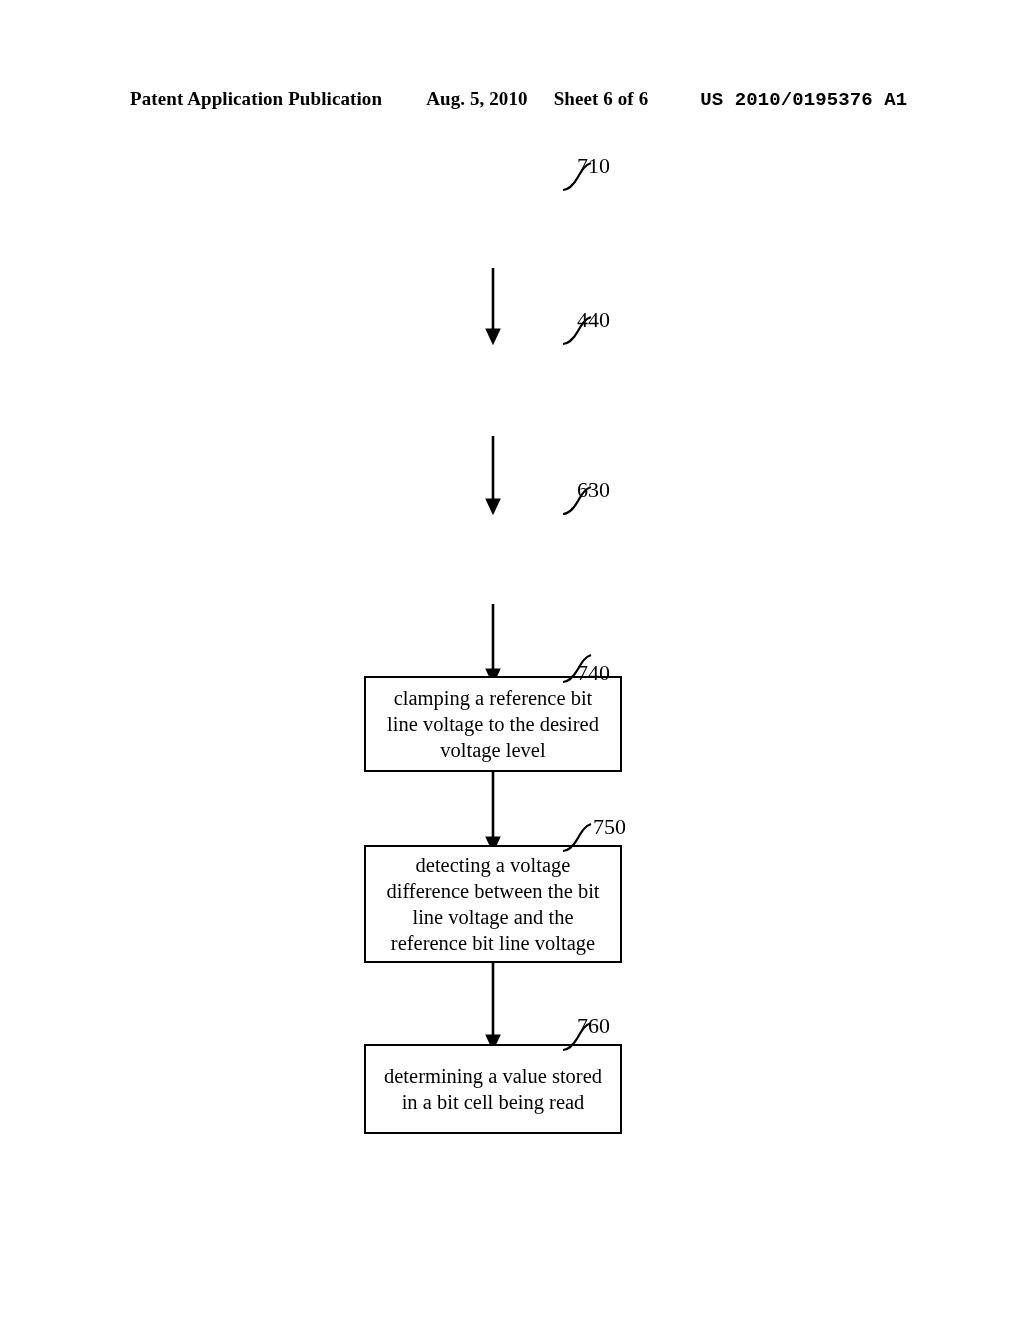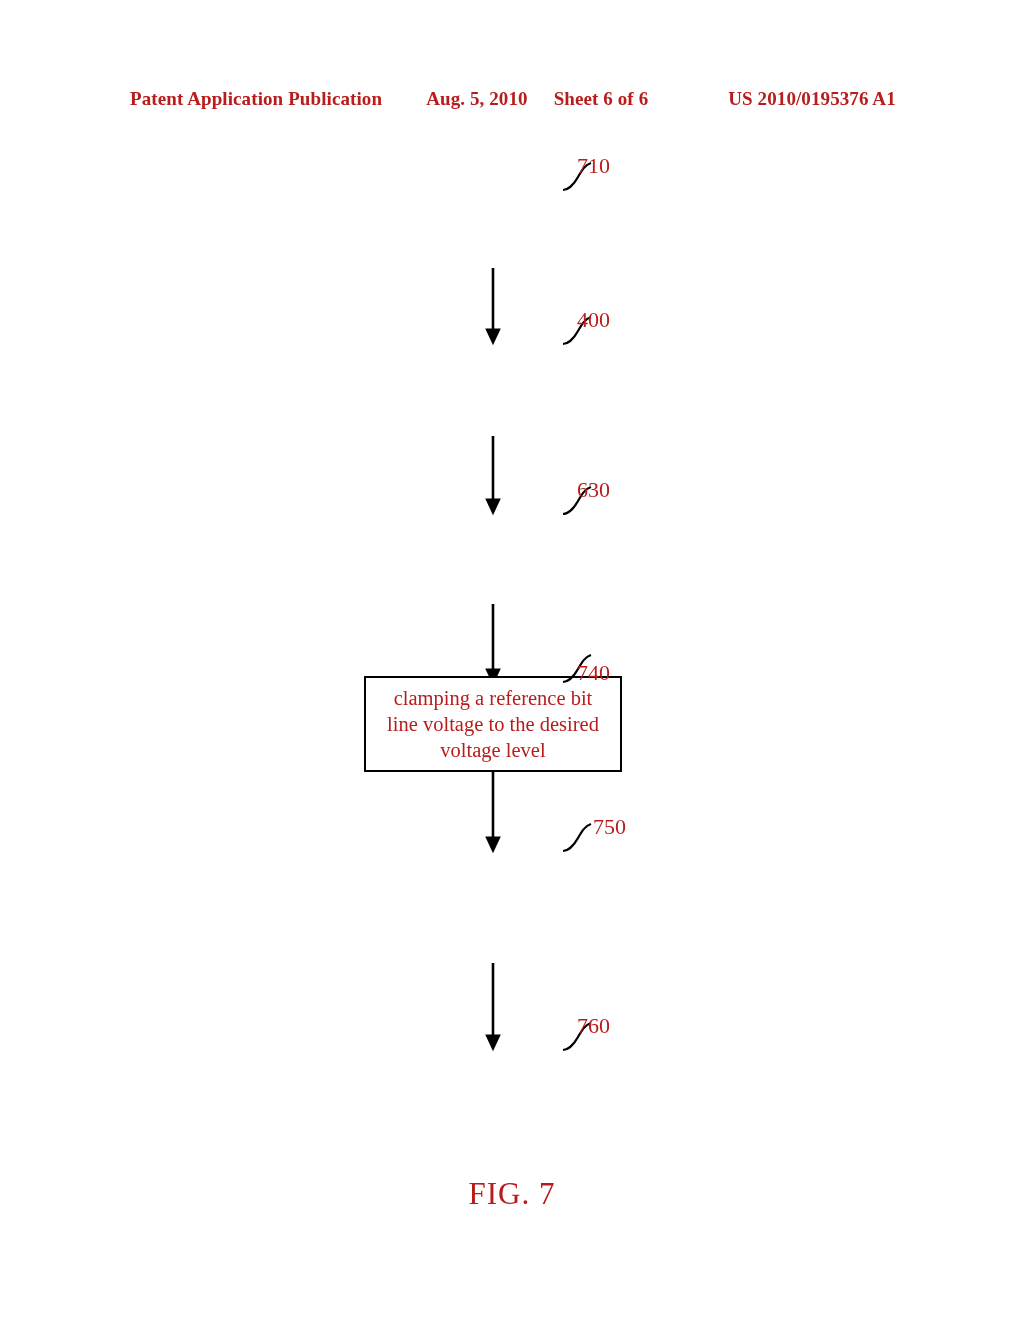--- a/index.html
+++ b/index.html
@@ -7,41 +7,41 @@
     padding: 0;
     background: #ffffff;
   }
   .page {
     position: relative;
     width: 1024px;
     height: 1320px;
     background: #ffffff;
     overflow: hidden;
     font-family: "Liberation Serif", "DejaVu Serif", serif;
-    color: #b91c1c;
+    color: #000000;
   }
 
   
   .header {
     position: absolute;
     top: 88px;
     left: 130px;
     width: 756px;
     height: 24px;
     display: flex;
     align-items: baseline;
     font-weight: bold;
     font-size: 19px;
     letter-spacing: 0.1px;
     white-space: nowrap;
   }
   .header .h-pub   { flex: 0 0 auto; }
   .header .h-date  { flex: 0 0 auto; margin-left: 44px; }
   .header .h-sheet { flex: 0 0 auto; margin-left: 26px; }
-  .header .h-num   { flex: 0 0 auto; margin-left: 80px; }
+  .header .h-num   { flex: 0 0 auto; margin-left: 52px; font-family: Liberation Mono, monospace; }
 
   
   .flow {
     position: absolute;
     left: 0;
     top: 0;
     width: 1024px;
     height: 1320px;
   }
   .node {
@@ -134,44 +134,53 @@
     </svg>
 
     <svg class="leader" style="left:561px; top:160px;" viewBox="0 0 34 34">
       <path d="M2,30 C6,30 12,26 17,17 C21,10 24,5 30,3" fill="none" stroke="#000000" stroke-width="2.2"></path>
     </svg>
     <div class="ref" style="left:577px; top:155px;">710</div>
 
     <svg class="leader" style="left:561px; top:314px;" viewBox="0 0 34 34">
       <path d="M2,30 C6,30 12,26 17,17 C21,10 24,5 30,3" fill="none" stroke="#000000" stroke-width="2.2"></path>
     </svg>
-    <div class="ref" style="left:577px; top:309px;">400</div>
+    <div class="ref" style="left:577px; top:309px;">440</div>
 
     <svg class="leader" style="left:561px; top:484px;" viewBox="0 0 34 34">
       <path d="M2,30 C6,30 12,26 17,17 C21,10 24,5 30,3" fill="none" stroke="#000000" stroke-width="2.2"></path>
     </svg>
     <div class="ref" style="left:577px; top:479px;">630</div>
 
     <div class="node" style="top:676px; height:96px;">
       <div class="node-text">clamping a reference bit
 line voltage to the desired
 voltage level</div>
     </div>
     <svg class="leader" style="left:561px; top:652px;" viewBox="0 0 34 34">
       <path d="M2,30 C6,30 12,26 17,17 C21,10 24,5 30,3" fill="none" stroke="#000000" stroke-width="2.2"></path>
     </svg>
     <div class="ref" style="left:577px; top:647px;margin-top:15px;">740</div>
 
+    <div class="node" style="top:845px; height:118px;">
+      <div class="node-text">detecting a voltage
+difference between the bit
+line voltage and the
+reference bit line voltage</div>
+    </div>
     <svg class="leader" style="left:561px; top:821px;" viewBox="0 0 34 34">
       <path d="M2,30 C6,30 12,26 17,17 C21,10 24,5 30,3" fill="none" stroke="#000000" stroke-width="2.2"></path>
     </svg>
     <div class="ref" style="left:577px; top:816px;margin-left:16px;">750</div>
 
+    <div class="node" style="top:1044px; height:90px;">
+      <div class="node-text">determining a value stored
+in a bit cell being read</div>
+    </div>
     <svg class="leader" style="left:561px; top:1020px;" viewBox="0 0 34 34">
       <path d="M2,30 C6,30 12,26 17,17 C21,10 24,5 30,3" fill="none" stroke="#000000" stroke-width="2.2"></path>
     </svg>
     <div class="ref" style="left:577px; top:1015px;">760</div>
 
   </div>
 
-  <div class="fig-caption">FIG. 7</div>
 
 </div>
 
 </body></html>

